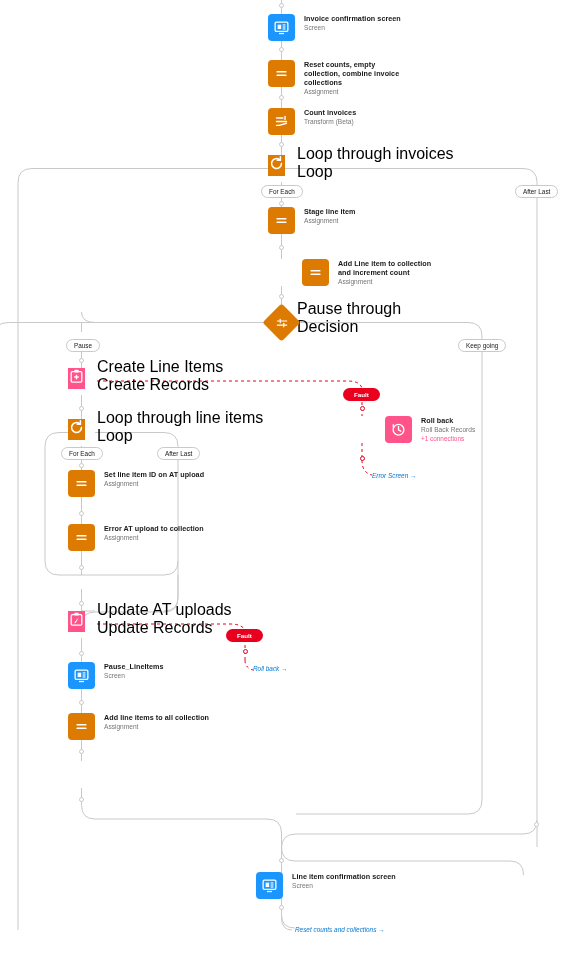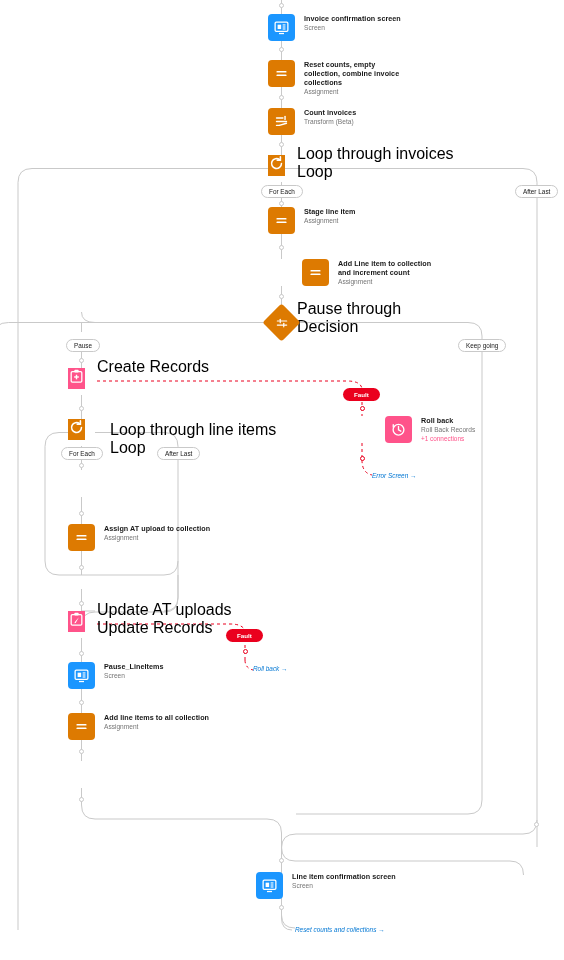--- a/index.html
+++ b/index.html
@@ -268,55 +268,68 @@
         <line x1="4" y1="8.5" x2="20" y2="8.5"></line>
         <line x1="4" y1="15.5" x2="20" y2="15.5"></line>
         <line x1="9" y1="5.5" x2="9" y2="11.5"></line>
         <line x1="15" y1="12.5" x2="15" y2="18.5"></line>
       </svg>
     </div>
   </div>
 
   <div style="position:absolute;left:68px;top:368px;">
     <div style="position:absolute;left:29px;top:-10px;white-space:nowrap;">
+      <div class="title">Create Line Items</div>
       <div class="subtitle">Create Records</div>
     </div>
     <div class="icon" style="background:#FF538A;">
       <svg width="17" height="17" viewBox="0 0 24 24" fill="none" stroke="#fff" stroke-width="1.8">
         <rect x="4.5" y="5" width="15" height="15" rx="1.6"></rect>
         <rect x="9" y="2.6" width="6" height="3.6" rx="1" fill="#fff" stroke="none"></rect>
         <line x1="12" y1="9.5" x2="12" y2="16" stroke-width="2"></line>
         <line x1="8.7" y1="12.7" x2="15.3" y2="12.7" stroke-width="2"></line>
       </svg>
     </div>
   </div>
 
   <div style="position:absolute;left:68px;top:419px;">
-    <div style="position:absolute;left:42px;top:-10px;white-space:nowrap;margin-top:12px;">
+    <div style="position:absolute;left:29px;top:-10px;white-space:nowrap;">
       <div class="title">Loop through line items</div>
       <div class="subtitle">Loop</div>
     </div>
     <div class="icon" style="background:#DD7A01;">
       <svg width="17" height="17" viewBox="0 0 24 24" fill="none" stroke="#fff" stroke-width="2.2" stroke-linecap="round">
         <path d="M19 12a7 7 0 1 1-2.6-5.4"></path>
         <polyline points="17.5,2.5 17.5,7.2 12.8,7.2"></polyline>
       </svg>
     </div>
   </div>
 
+  <div class="node" style="left:68px;top:470px;">
+    <div class="icon" style="background:#DD7A01;">
+      <svg width="17" height="17" viewBox="0 0 24 24" stroke="#fff" stroke-width="2.4" stroke-linecap="round">
+        <line x1="6" y1="9.5" x2="18" y2="9.5"></line>
+          <line x1="6" y1="14.5" x2="18" y2="14.5"></line>
+      </svg>
+    </div>
+    <div class="labels">
+      <div class="title">Set line item ID on AT upload</div>
+      <div class="subtitle">Assignment</div>
+    </div>
+  </div>
 
   <div class="node" style="left:68px;top:524px;">
     <div class="icon" style="background:#DD7A01;">
       <svg width="17" height="17" viewBox="0 0 24 24" stroke="#fff" stroke-width="2.4" stroke-linecap="round">
         <line x1="6" y1="9.5" x2="18" y2="9.5"></line>
           <line x1="6" y1="14.5" x2="18" y2="14.5"></line>
       </svg>
     </div>
     <div class="labels">
-      <div class="title">Assign AT upload to collection</div>
+      <div class="title">Error AT upload to collection</div>
       <div class="subtitle">Assignment</div>
     </div>
   </div>
 
   <div style="position:absolute;left:68px;top:611px;">
     <div style="position:absolute;left:29px;top:-10px;white-space:nowrap;">
       <div class="title">Update AT uploads</div>
       <div class="subtitle">Update Records</div>
     </div>
     <div class="icon" style="background:#FF538A;">

